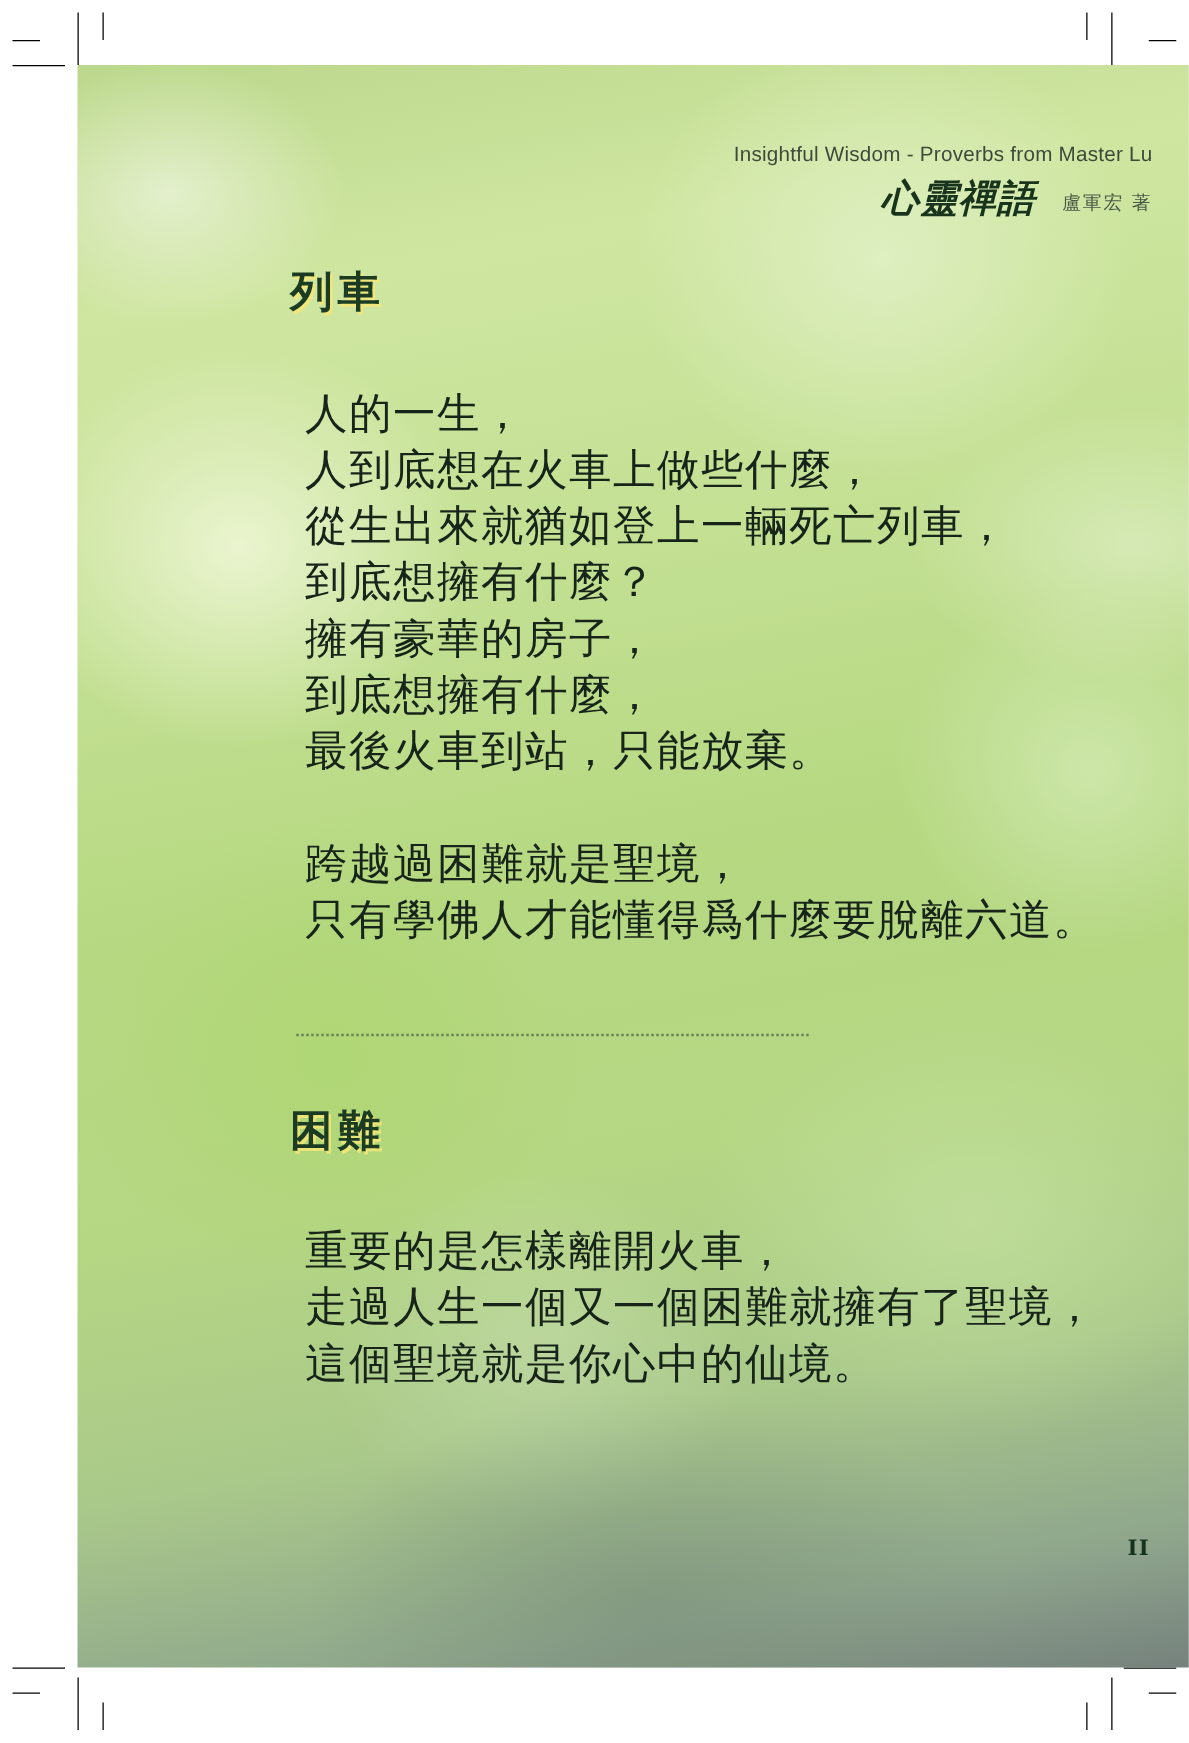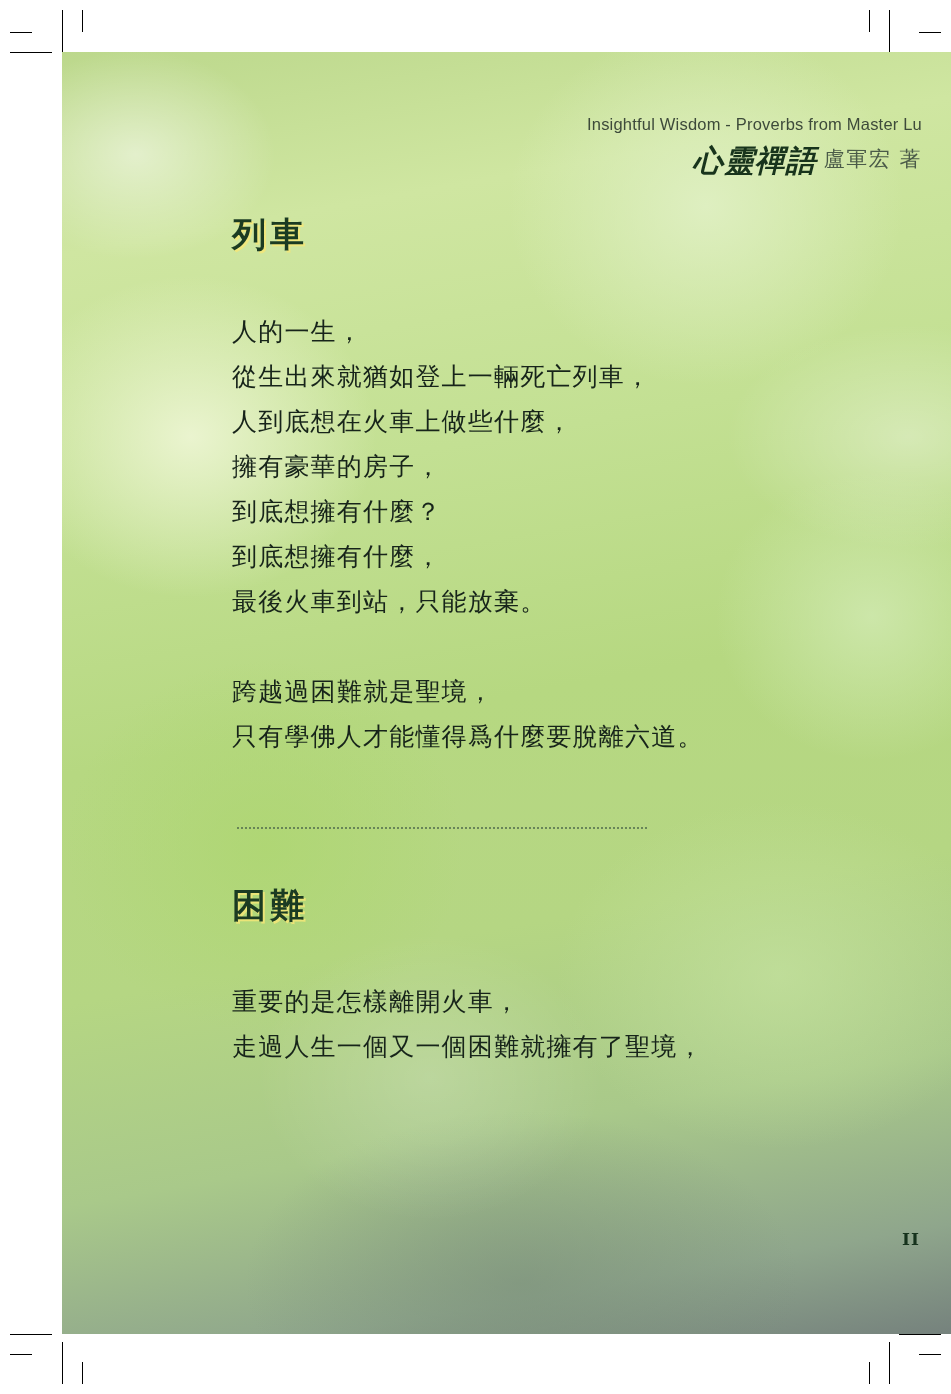--- a/index.html
+++ b/index.html
@@ -63,58 +63,59 @@
     letter-spacing: 0.2px;
     color: #3d4a3a;
     white-space: nowrap;
   }
   .header-cn-wrap {
     position: absolute;
     right: 60px;
     top: 93px;
     display: flex;
     align-items: flex-end;
-    gap: 7px;
+    gap: 21px;
     white-space: nowrap;
   }
   .header-cn {
     font-family: "DejaVu Serif", serif;
     font-size: 30px;
     font-weight: bold;
     font-style: italic;
     color: #18341c;
     letter-spacing: 1px;
     line-height: 1;
   }
   .header-author {
     font-family: "DejaVu Sans", sans-serif;
-    font-size: 21px;
+    font-size: 15px;
     color: #4a5a48;
     letter-spacing: 1.5px;
     padding-bottom: 3px;
   }
 
   
   .section { position: absolute; left: 170px; }
   .section-title {
     font-family: "DejaVu Serif", serif;
     font-size: 34px;
     font-weight: bold;
     color: #1b3b22;
     letter-spacing: 4px;
     text-shadow: 2px 2px 0 rgba(244,230,120,0.85);
     line-height: 1.1;
   }
   .poem {
     font-family: "DejaVu Serif", serif;
-    font-size: 25px;
+    font-size: 34px;
     color: #17241a;
     line-height: 45px;
     letter-spacing: 1.2px;
     white-space: nowrap;
+    margin-left: 12px;
   }
   .stanza + .stanza { margin-top: 45px; }
 
   #section-1 { top: 164px; }
   #section-1 .poem { margin-top: 56px; }
   #section-2 { top: 835px; }
   #section-2 .poem { margin-top: 55px; }
 
   .divider {
     position: absolute;
@@ -167,42 +168,43 @@
     <div class="header-cn-wrap">
       <div class="header-cn">心靈禪語</div>
       <div class="header-author">盧軍宏 著</div>
     </div>
 
     <div class="section" id="section-1">
       <div class="section-title">列車</div>
       <div class="poem">
         <div class="stanza">
           <div>人的一生，</div>
+          <div>人到底想在火車上做些什麼，</div>
           <div>從生出來就猶如登上一輛死亡列車，</div>
-          <div>人到底想在火車上做些什麼，</div>
+          <div>到底想擁有什麼？</div>
           <div>擁有豪華的房子，</div>
-          <div>到底想擁有什麼？</div>
           <div>到底想擁有什麼，</div>
           <div>最後火車到站，只能放棄。</div>
         </div>
         <div class="stanza">
           <div>跨越過困難就是聖境，</div>
           <div>只有學佛人才能懂得爲什麼要脫離六道。</div>
         </div>
       </div>
     </div>
 
     <div class="divider"></div>
 
     <div class="section" id="section-2">
       <div class="section-title">困難</div>
       <div class="poem">
         <div class="stanza">
           <div>重要的是怎樣離開火車，</div>
           <div>走過人生一個又一個困難就擁有了聖境，</div>
+          <div>這個聖境就是你心中的仙境。</div>
         </div>
       </div>
     </div>
 
     <div class="page-number">II</div>
 
   </div>
 </div>
 
 </body></html>

